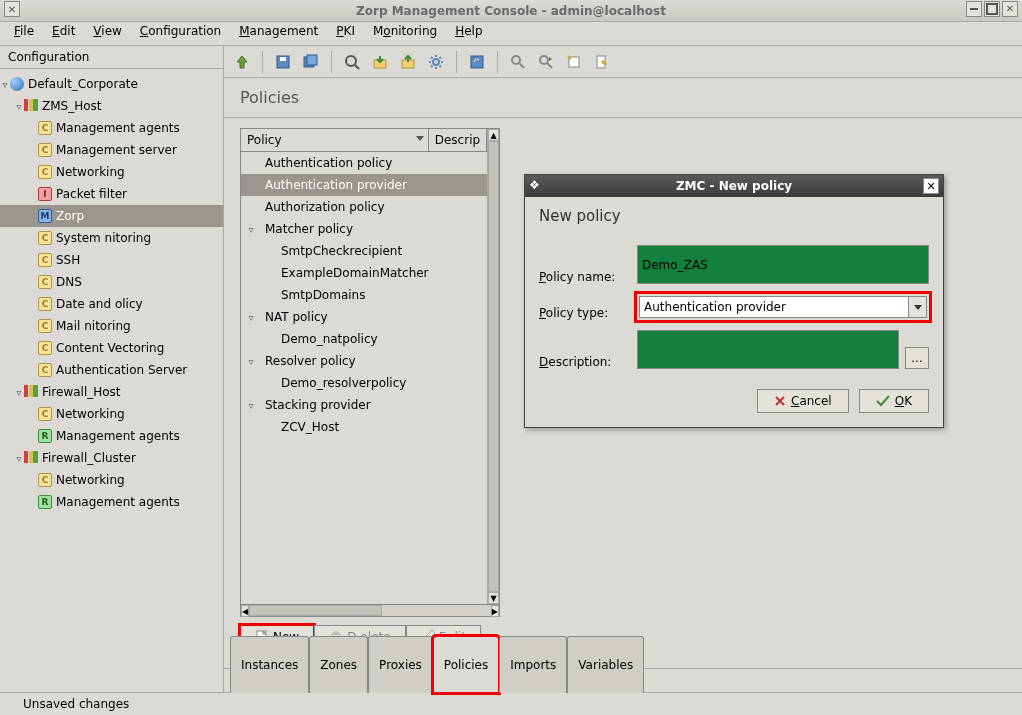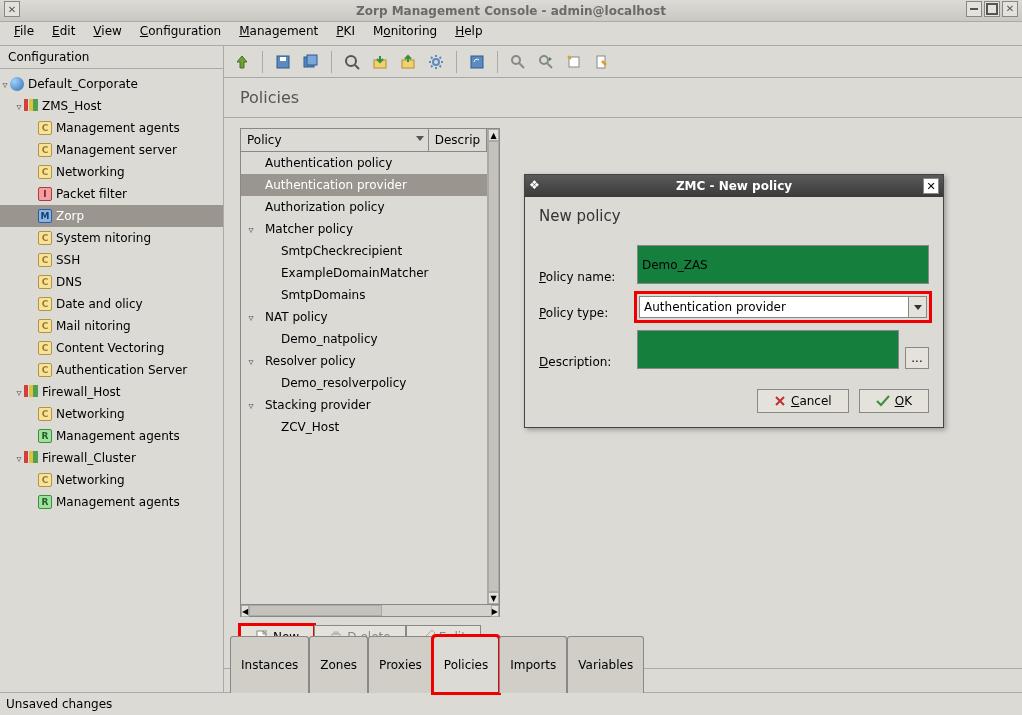--- a/index.html
+++ b/index.html
@@ -55,21 +55,21 @@
   .row .tw2{width:12px;display:inline-block;text-align:center;font-size:10px;color:#555;}
   .row.selected .tw2{color:#fff;}
   .indent { display:inline-block; }
   .btn-row { display:flex; padding:8px 0;}
   .btn { padding:4px 14px; border:1px solid #888; background:#e4e2db; display:inline-flex; align-items:center; gap:4px;}
   .btn.disabled { color:#888;}
   .hl-red { outline:3px solid #e00; outline-offset:-1px;}
   .tabs { height:24px; border-top:1px solid #aaa; display:flex; align-items:flex-end; padding-left:6px; gap:0;}
   .tab { padding:21px 10px; border:1px solid #888; border-bottom:none; background:#d0cec7; position:relative; top:1px; border-radius:3px 3px 0 0;}
   .tab.active { background:#dcdad5; }
-  .statusbar { height:22px; border-top:1px solid #aaa; padding:2px 6px; display:flex; align-items:center;}
+  .statusbar { height:22px; border-top:1px solid #aaa; padding:2px 23px; display:flex; align-items:center;}
   
   .dialog { position:absolute; left:300px; top:56px; width:420px; background:#dcdad5; border:1px solid #444; box-shadow:2px 2px 5px rgba(0,0,0,0.3);}
   .dlg-title { height:22px; background:linear-gradient(#5a5a5a,#3a3a3a); color:#fff; display:flex; align-items:center; justify-content:center; position:relative; font-weight:bold;}
   .dlg-title .dlg-icon{position:absolute;left:4px;top:3px;font-size:12px;}
   .dlg-title .dlg-close{position:absolute;right:4px;top:3px;width:16px;height:16px;background:#fff;border:1px solid #888;color:#000;display:flex;align-items:center;justify-content:center;font-size:11px;}
   .dlg-body{padding:10px 14px 14px;}
   .dlg-heading{font-size:15px;margin-bottom:20px;color:#333;}
   .form-row{display:flex;align-items:flex-end;gap:6px;margin-bottom:10px;}
   .form-row label{width:92px;text-align:left;}
   .form-row label .u{text-decoration:underline;}

